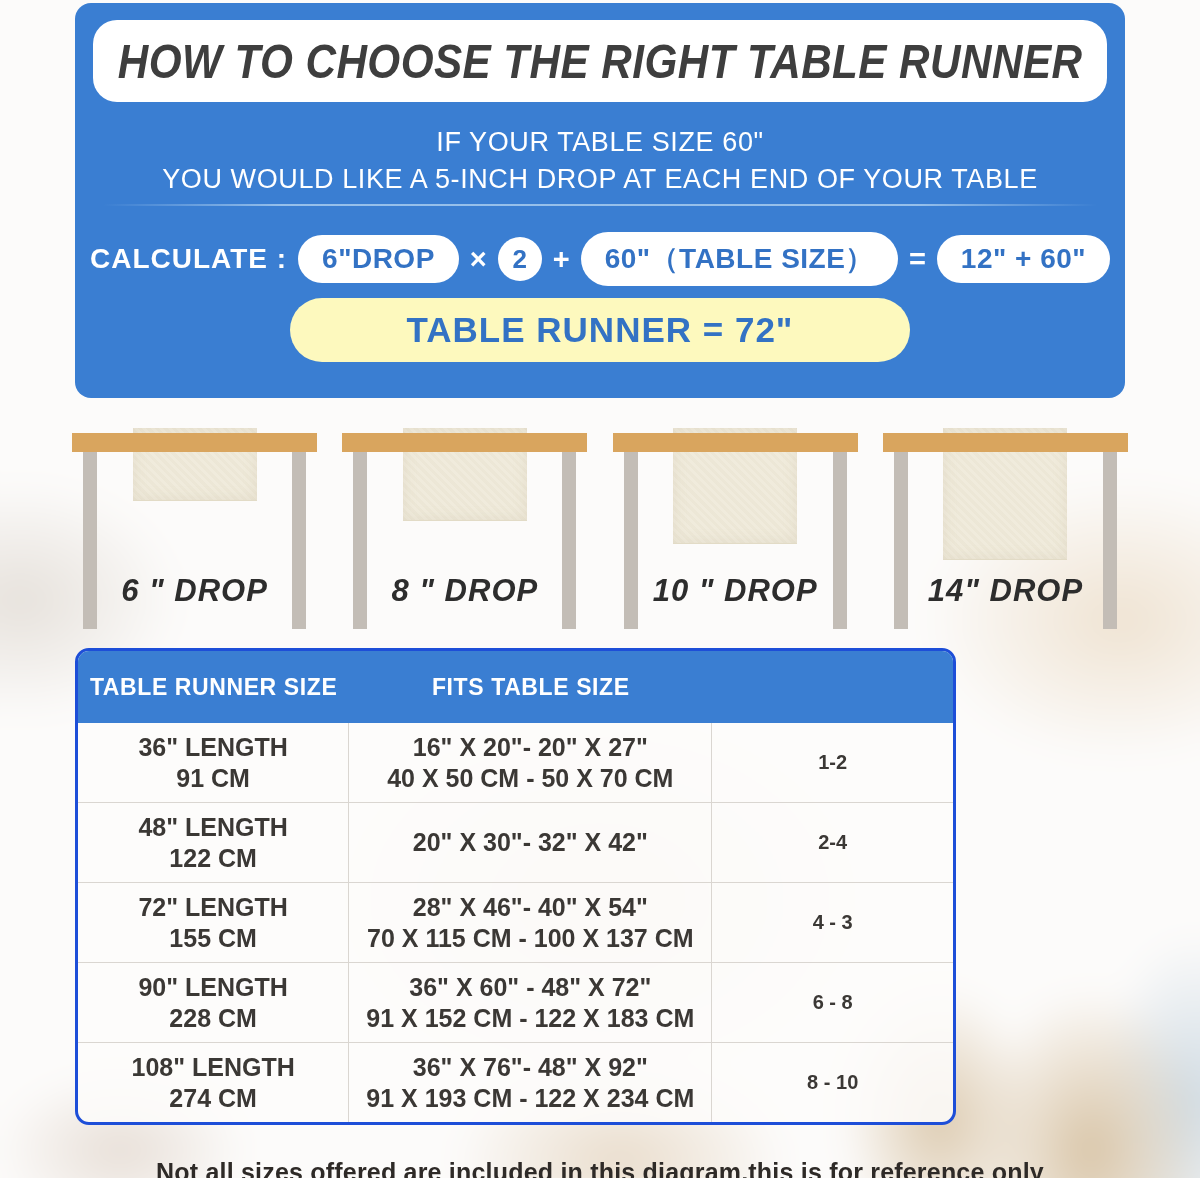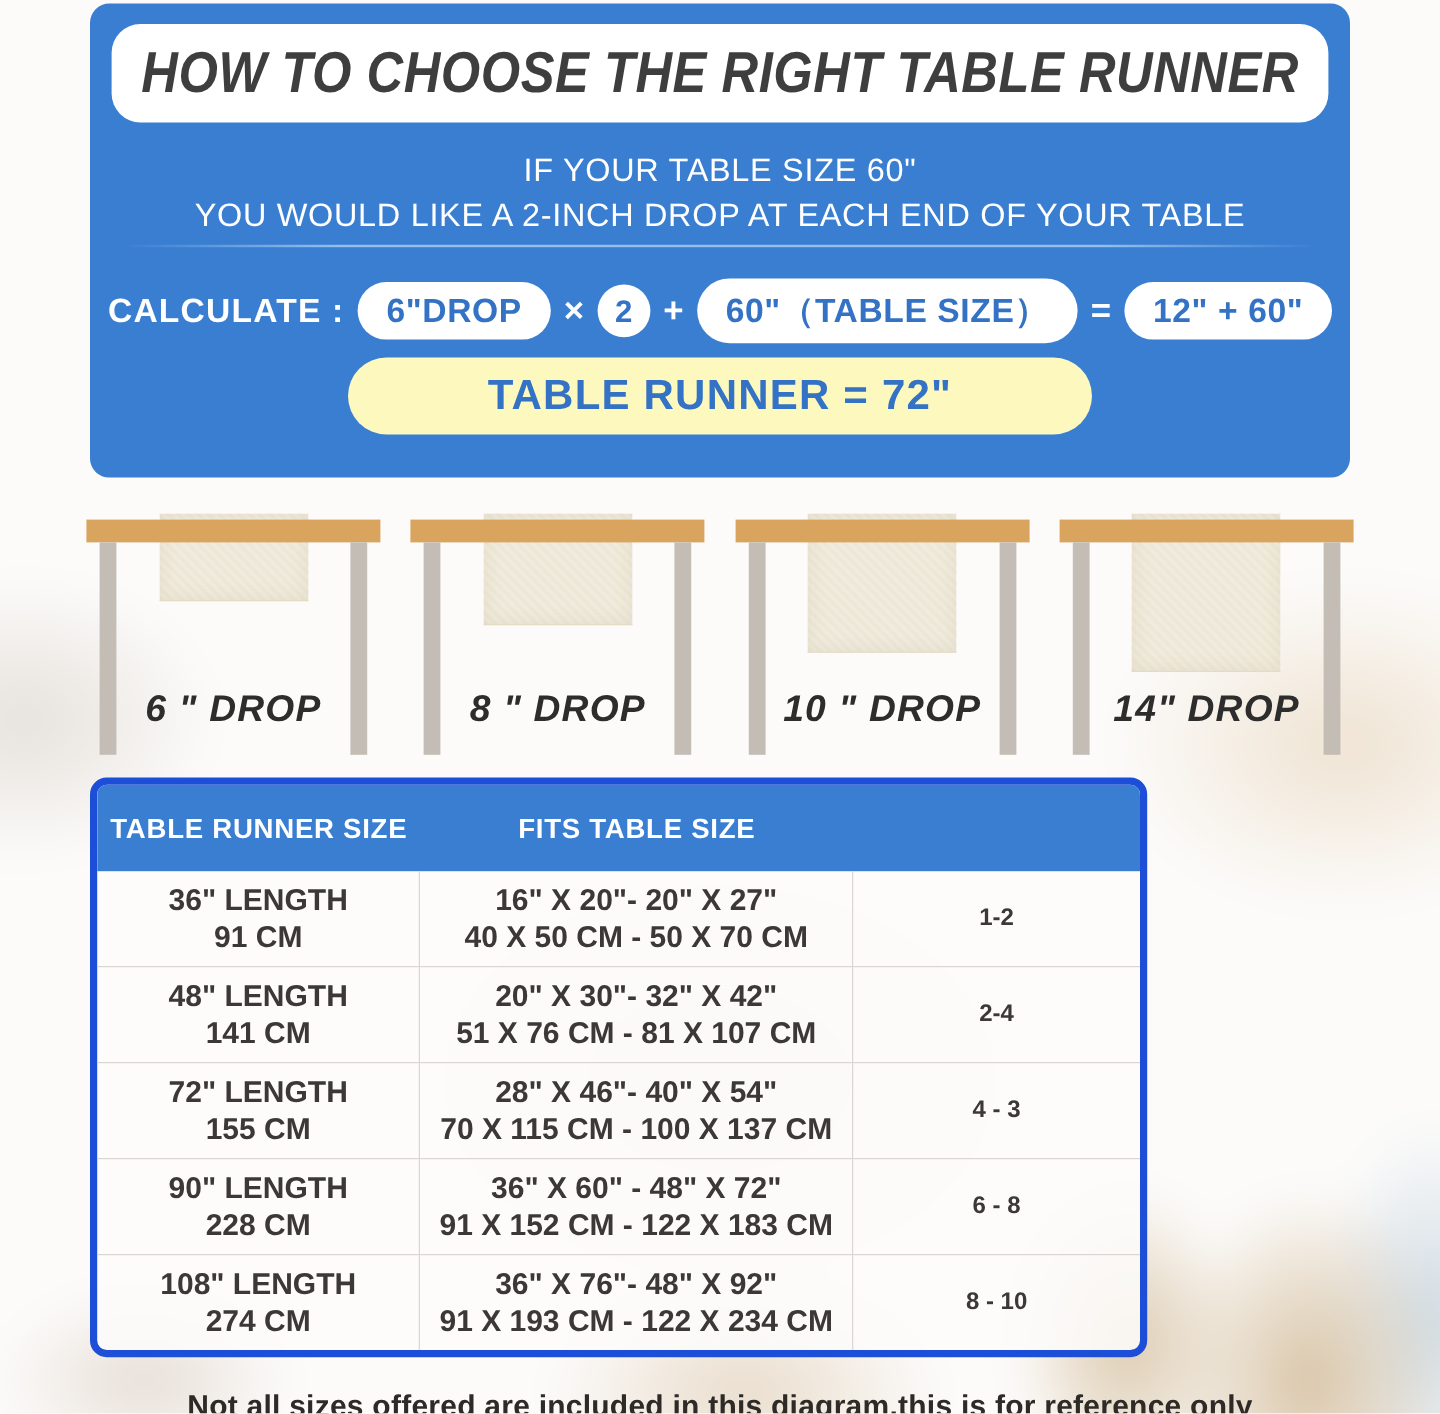--- a/index.html
+++ b/index.html
@@ -56,21 +56,21 @@
     background:repeating-linear-gradient(45deg,rgba(205,195,165,0.10) 0 3px,rgba(0,0,0,0) 3px 6px),#F0EBDC;
     border-bottom:1px solid #e2dbc6;box-shadow:inset 0 0 14px rgba(185,175,145,0.22);}
   .d6 .runner{height:72px;}
   .d8 .runner{height:92px;}
   .d10 .runner{height:115px;}
   .d14 .runner{height:131px;}
   .drop-label{position:absolute;top:148px;left:0;width:100%;text-align:center;
     font-size:31px;font-weight:bold;font-style:italic;color:#2D2D2D;letter-spacing:1px;white-space:nowrap;}
 
   
-  .size-table{position:absolute;left:75px;top:648px;width:881px;border:6px solid #1d4ed8;
+  .size-table{position:absolute;left:75px;top:648px;width:881px;border:3px solid #1d4ed8;
     border-radius:14px;overflow:hidden;background:rgba(253,252,250,0.86);z-index:2;box-sizing:border-box;}
   .thead{display:flex;background:#3A7ED2;height:72px;align-items:center;}
   .th{color:#ffffff;font-weight:bold;font-size:23px;letter-spacing:0.6px;text-align:center;}
   .c1{width:31%;}
   .c2{width:41.5%;}
   .c3{width:27.5%;}
   .tr{display:flex;height:79px;border-top:1px solid #DAD6D1;}
   .tr:first-child{border-top:none;}
   .td{display:flex;flex-direction:column;justify-content:center;text-align:center;
     color:#3B3835;font-weight:bold;font-size:25px;line-height:1.22;box-sizing:border-box;}
@@ -86,21 +86,21 @@
 <body>
 
 <div class="stage">
   <div class="bg-photo"></div>
 
   <section class="top-panel">
     <div class="title-box">
       <span class="main-title">HOW TO CHOOSE THE RIGHT TABLE RUNNER</span>
     </div>
     <div class="sub sub1">IF YOUR TABLE SIZE 60"</div>
-    <div class="sub sub2">YOU WOULD LIKE A 2-INCH DROP AT EACH END OF YOUR TABLE</div>
+    <div class="sub sub2">YOU WOULD LIKE A 5-INCH DROP AT EACH END OF YOUR TABLE</div>
     <div class="panel-divider"></div>
 
     <div class="calc-row">
       <span class="calc-label">CALCULATE :</span>
       <span class="pill">6"DROP</span>
       <span class="op">×</span>
       <span class="circle-badge">2</span>
       <span class="op">+</span>
       <span class="pill">60"（TABLE SIZE）</span>
       <span class="op">=</span>
@@ -156,25 +156,24 @@
         </div>
         <div class="td c2">
           <span class="ln">16" X 20"- 20" X 27"</span>
           <span class="ln">40 X 50 CM - 50 X 70 CM</span>
         </div>
         <div class="td c3 persons">1-2</div>
       </div>
       <div class="tr">
         <div class="td c1">
           <span class="ln">48" LENGTH</span>
-          <span class="ln">141 CM</span>
+          <span class="ln">122 CM</span>
         </div>
         <div class="td c2">
           <span class="ln">20" X 30"- 32" X 42"</span>
-          <span class="ln">51 X 76 CM - 81 X 107 CM</span>
         </div>
         <div class="td c3 persons">2-4</div>
       </div>
       <div class="tr">
         <div class="td c1">
           <span class="ln">72" LENGTH</span>
           <span class="ln">155 CM</span>
         </div>
         <div class="td c2">
           <span class="ln">28" X 46"- 40" X 54"</span>

